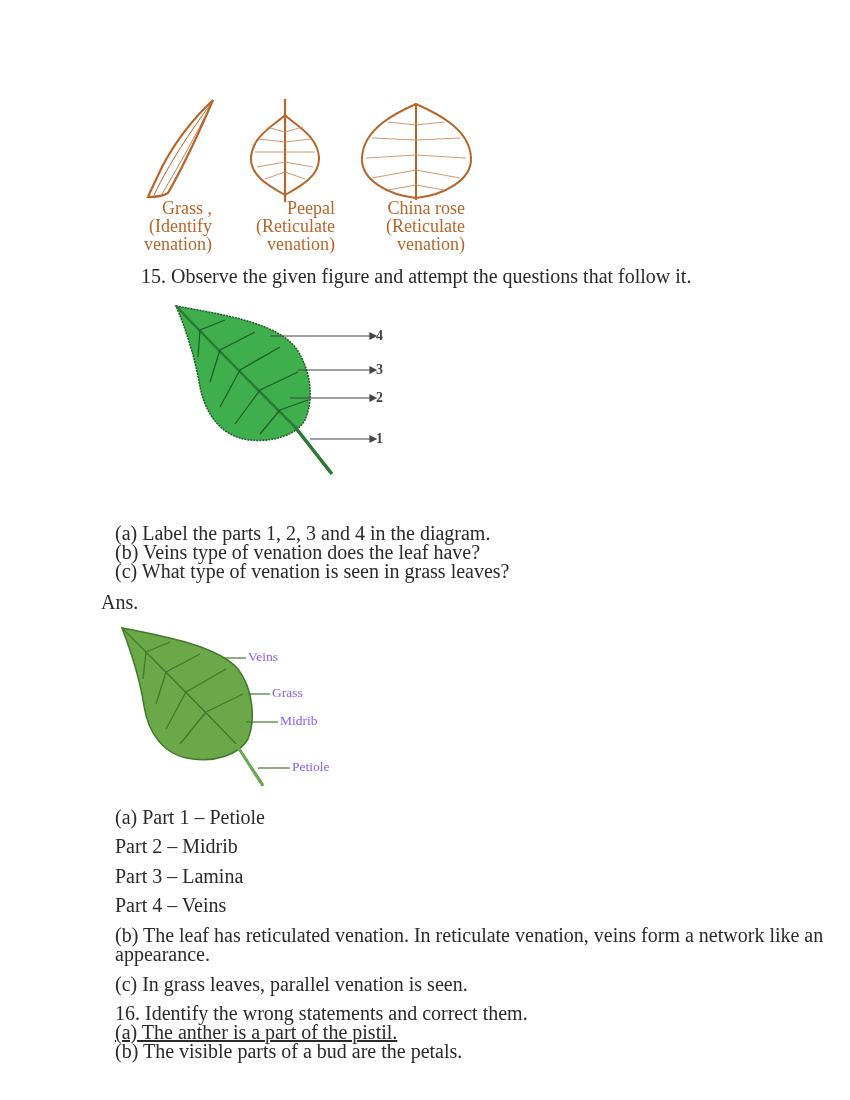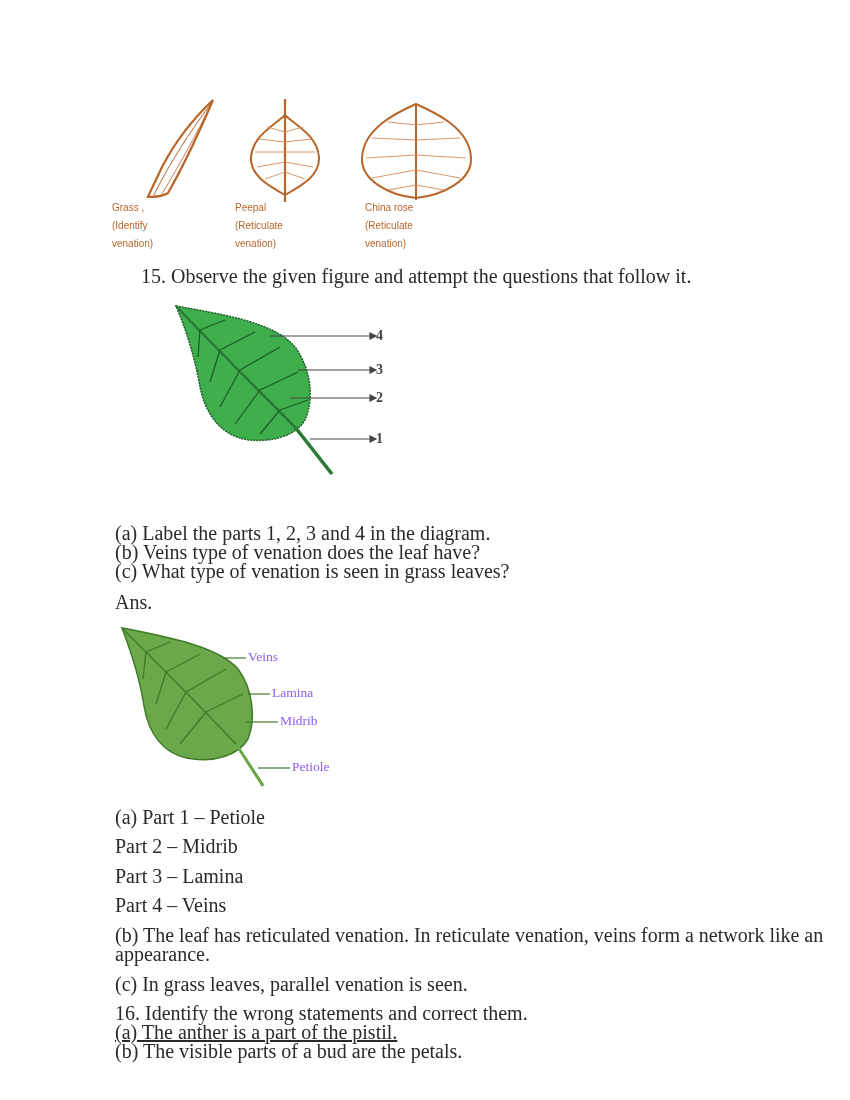--- a/index.html
+++ b/index.html
@@ -1,20 +1,20 @@
 <!DOCTYPE html>
 <html><head>
 <meta charset="utf-8">
 <style>
   html, body { margin:0; padding:0; background:#fff; }
   body { width:850px; height:1100px; position:relative; overflow:hidden;
          font-family:"Liberation Serif", serif; color:#2a2a2a; }
   .abs { position:absolute; }
   .txt { font-size:20px; line-height:19px; white-space:nowrap; }
-  .cap { font-family:Liberation Sans, sans-serif; font-size:10px; line-height:18px; color:#b8652a; text-align:left; position:absolute; }
+  .cap { font-family:Liberation Serif, serif; font-size:18px; line-height:18px; color:#b8652a; text-align:right; position:absolute; }
   .num { font-family:"Liberation Serif", serif; font-size:14px; font-weight:bold; color:#444; position:absolute; }
   .lbl { font-family:"Liberation Serif", serif; font-size:13.5px; color:#8b5cf6; position:absolute; }
 </style>
 </head>
 <body>
 
 <div class="abs" style="left:110px;top:92px;width:380px;height:165px;">
   <svg class="abs" style="left:30px;top:5px;" width="80" height="105" viewBox="0 0 80 105">
     <path d="M73 3 C55 20 35 45 22 70 C15 85 10 95 8 100 C14 100 22 100 28 96 C40 75 55 45 73 3 Z" fill="#fff" stroke="#b8652a" stroke-width="2.2"></path>
     <path d="M70 8 C50 35 30 65 14 98" fill="none" stroke="#b8652a" stroke-width="1"></path>
@@ -81,42 +81,42 @@
   <span class="num" style="left:206px;top:26px;">4</span>
   <span class="num" style="left:206px;top:60px;">3</span>
   <span class="num" style="left:206px;top:88px;">2</span>
   <span class="num" style="left:206px;top:129px;">1</span>
 </div>
 
 <div class="abs txt" style="left:115px;top:524px;">(a) Label the parts 1, 2, 3 and 4 in the diagram.</div>
 <div class="abs txt" style="left:115px;top:543px;">(b) Veins type of venation does the leaf have?</div>
 <div class="abs txt" style="left:115px;top:562px;">(c) What type of venation is seen in grass leaves?</div>
 
-<div class="abs txt" style="left:115px;top:593px;">Ans.</div>
+<div class="abs txt" style="left:101px;top:593px;">Ans.</div>
 
 <div class="abs" style="left:118px;top:624px;width:230px;height:170px;">
   <svg class="abs" style="left:0;top:0;" width="230" height="170" viewBox="0 0 230 170">
     <path d="M4 4 C45 12 100 22 120 45 C135 65 138 95 130 115 C120 132 95 138 75 135 C45 132 30 108 26 82 C22 55 12 25 4 4 Z" fill="#6aa84a" stroke="#3f7a28" stroke-width="1.5"></path>
     <g stroke="#3f7a28" stroke-width="1.3" fill="none">
       <path d="M4 4 C40 40 85 85 118 120 L145 160"></path>
       <path d="M28 28 L25 55 M28 28 L52 18"></path>
       <path d="M48 48 L38 80 M48 48 L82 30"></path>
       <path d="M68 68 L48 105 M68 68 L108 45"></path>
       <path d="M88 88 L62 120 M88 88 L125 70"></path>
     </g>
     <path d="M118 120 L145 162" stroke="#6aa84a" stroke-width="3"></path>
     <g stroke="#3f7a28" stroke-width="1.2">
       <line x1="105" y1="34" x2="128" y2="34"></line>
       <line x1="130" y1="70" x2="152" y2="70"></line>
       <line x1="128" y1="98" x2="160" y2="98"></line>
       <line x1="140" y1="144" x2="172" y2="144"></line>
     </g>
   </svg>
   <span class="lbl" style="left:130px;top:25px;">Veins</span>
-  <span class="lbl" style="left:154px;top:61px;">Lamina</span>
+  <span class="lbl" style="left:154px;top:61px;">Grass</span>
   <span class="lbl" style="left:162px;top:89px;">Midrib</span>
   <span class="lbl" style="left:174px;top:135px;">Petiole</span>
 </div>
 
 <div class="abs txt" style="left:115px;top:808px;">(a) Part 1 – Petiole</div>
 <div class="abs txt" style="left:115px;top:837px;">Part 2 – Midrib</div>
 <div class="abs txt" style="left:115px;top:867px;">Part 3 – Lamina</div>
 <div class="abs txt" style="left:115px;top:896px;">Part 4 – Veins</div>
 
 <div class="abs txt" style="left:115px;top:926px;">(b) The leaf has reticulated venation. In reticulate venation, veins form a network like an</div>

